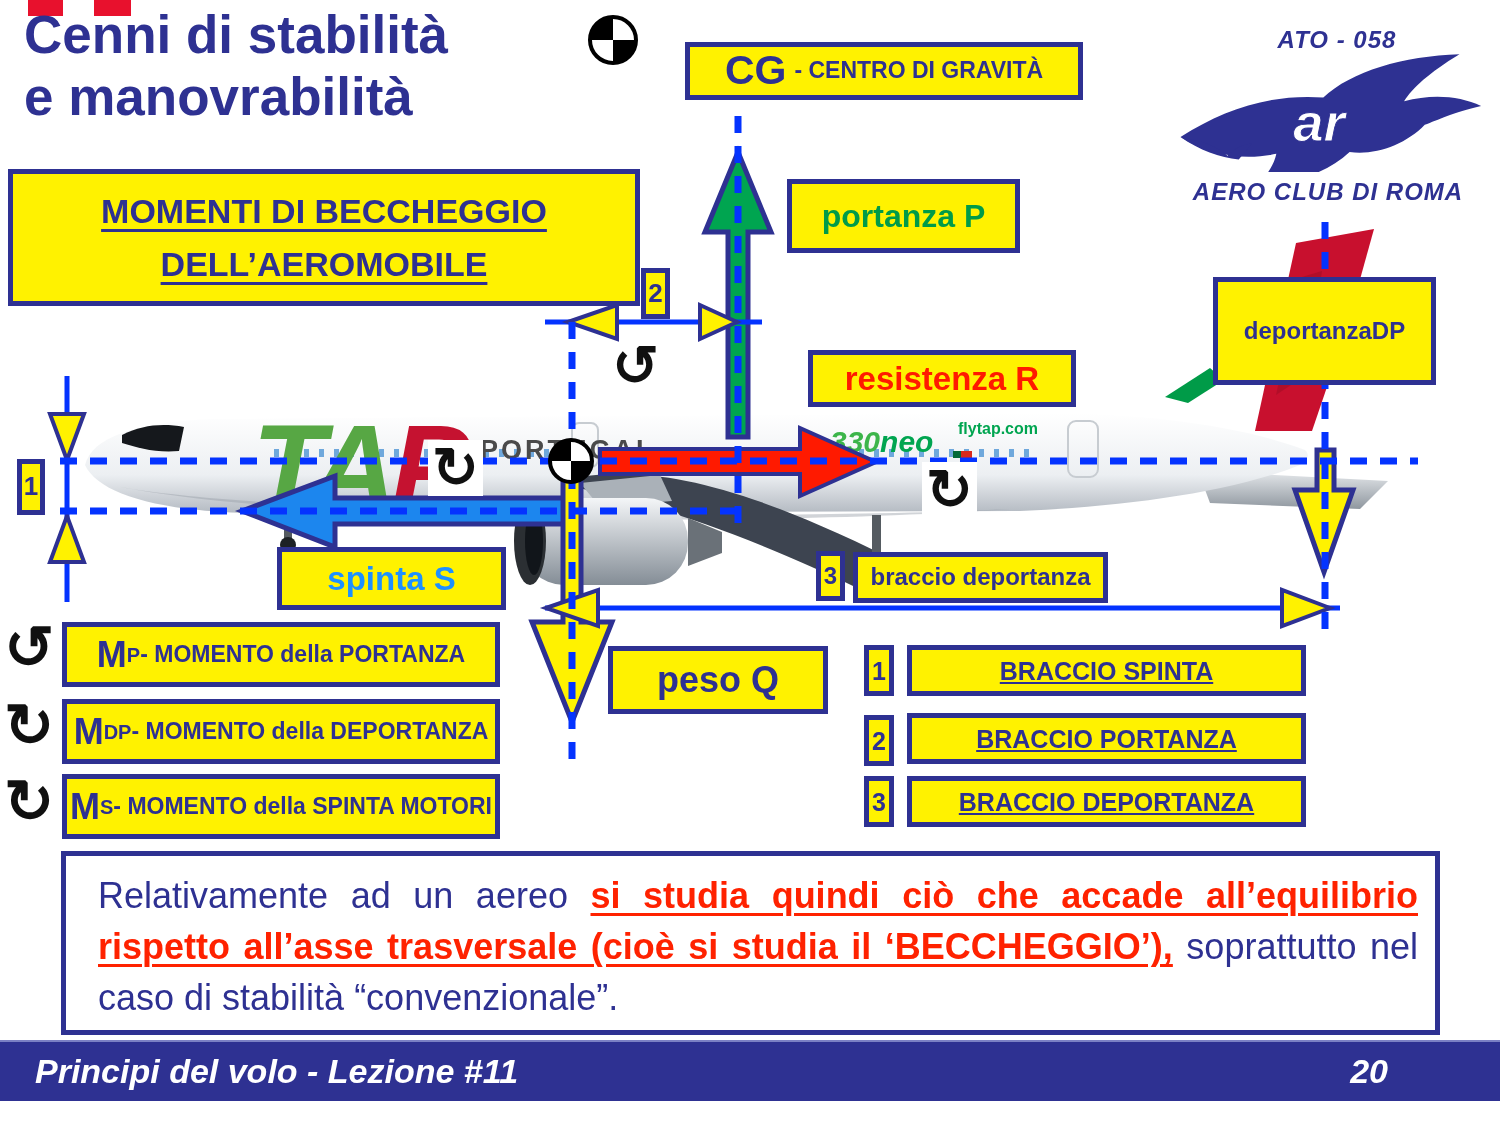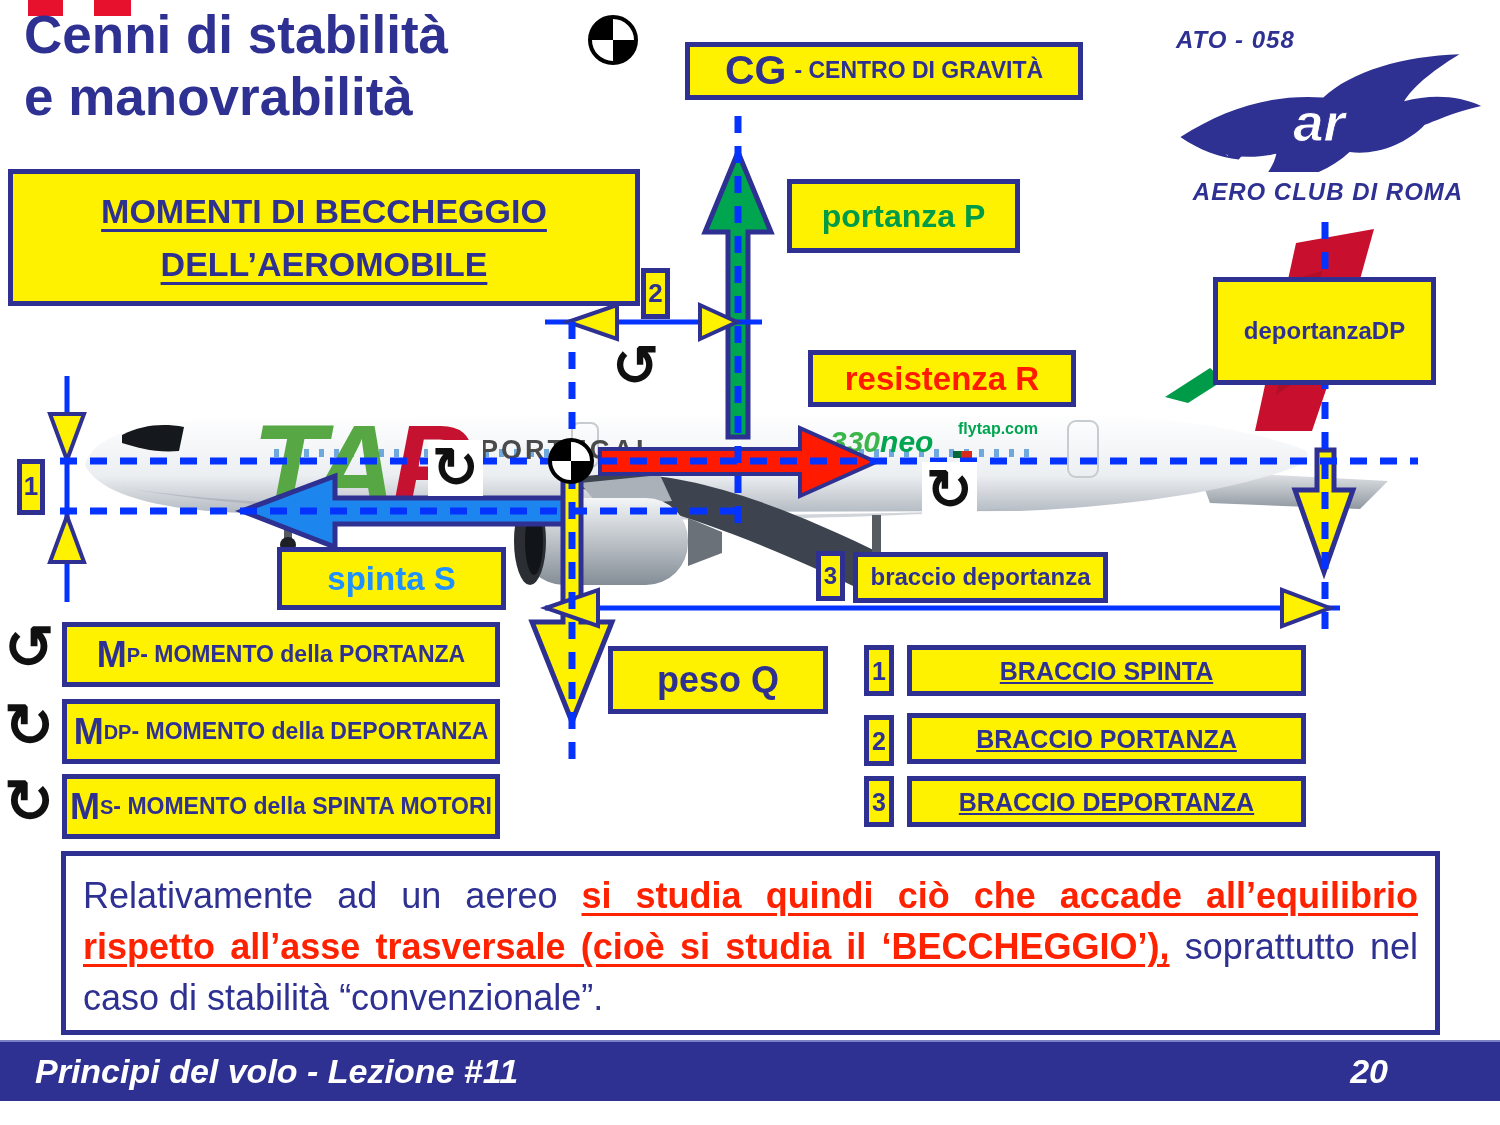--- a/index.html
+++ b/index.html
@@ -24,28 +24,28 @@
   #n2-box{left:641px;top:268px;width:29px;height:51px;}
   #n3-box{left:816px;top:551px;width:29px;height:50px;font-size:24px;}
   #bd-label-box{left:853px;top:552px;width:255px;height:51px;font-size:24px;}
   .m-row-box{left:62px;width:438px;height:65px;font-size:23px;}
   .m-row-box .m-big{font-size:36px;}
   .m-row-box sub{font-size:20px;font-weight:bold;}
   .b-num{left:864px;width:30px;height:51px;font-size:25px;}
   .b-label{left:907px;width:399px;height:51px;font-size:25px;text-decoration:underline;}
   .rot{position:absolute;color:#101010;font-weight:bold;line-height:1;}
   #para-box{left:61px;top:851px;width:1379px;height:184px;border:5px solid #2E3192;box-sizing:border-box;
-            padding:14px 17px 0 17px;font-size:36px;color:#2E3192;text-align:justify;line-height:1.42;}
+            padding:14px 17px 0 32px;font-size:36px;color:#2E3192;text-align:justify;line-height:1.42;}
   .red-u{color:#FF2200;font-weight:bold;text-decoration:underline;text-decoration-thickness:3px;text-underline-offset:5px;}
   #footer{left:0;top:1040px;width:1500px;height:61px;background:#2E3192;color:#ffffff;
           display:flex;align-items:center;justify-content:space-between;
           font-style:italic;font-weight:bold;font-size:34px;padding:0 112px 0 35px;box-sizing:border-box;
           border-top:2px solid #7b80c4;}
   #logo{left:1158px;top:26px;width:340px;height:196px;color:#2E3192;text-align:center;}
-  #logo .ato{font-size:24px;font-weight:bold;font-style:italic;text-align:left;margin-left:18px;letter-spacing:1px;}
+  #logo .ato{font-size:24px;font-weight:bold;font-style:italic;text-align:center;margin-left:18px;letter-spacing:1px;}
   #logo .club{font-size:24px;font-weight:bold;font-style:italic;letter-spacing:1px;margin-top:2px;}
   .crop-mark{position:absolute;top:0;height:16px;background:#E8112D;}
   svg text{font-family:"Liberation Sans",sans-serif;}
 </style>
 </head>
 <body>
 
 <div id="slide">
 
   <div class="crop-mark" style="left:28px;width:35px;"></div>

